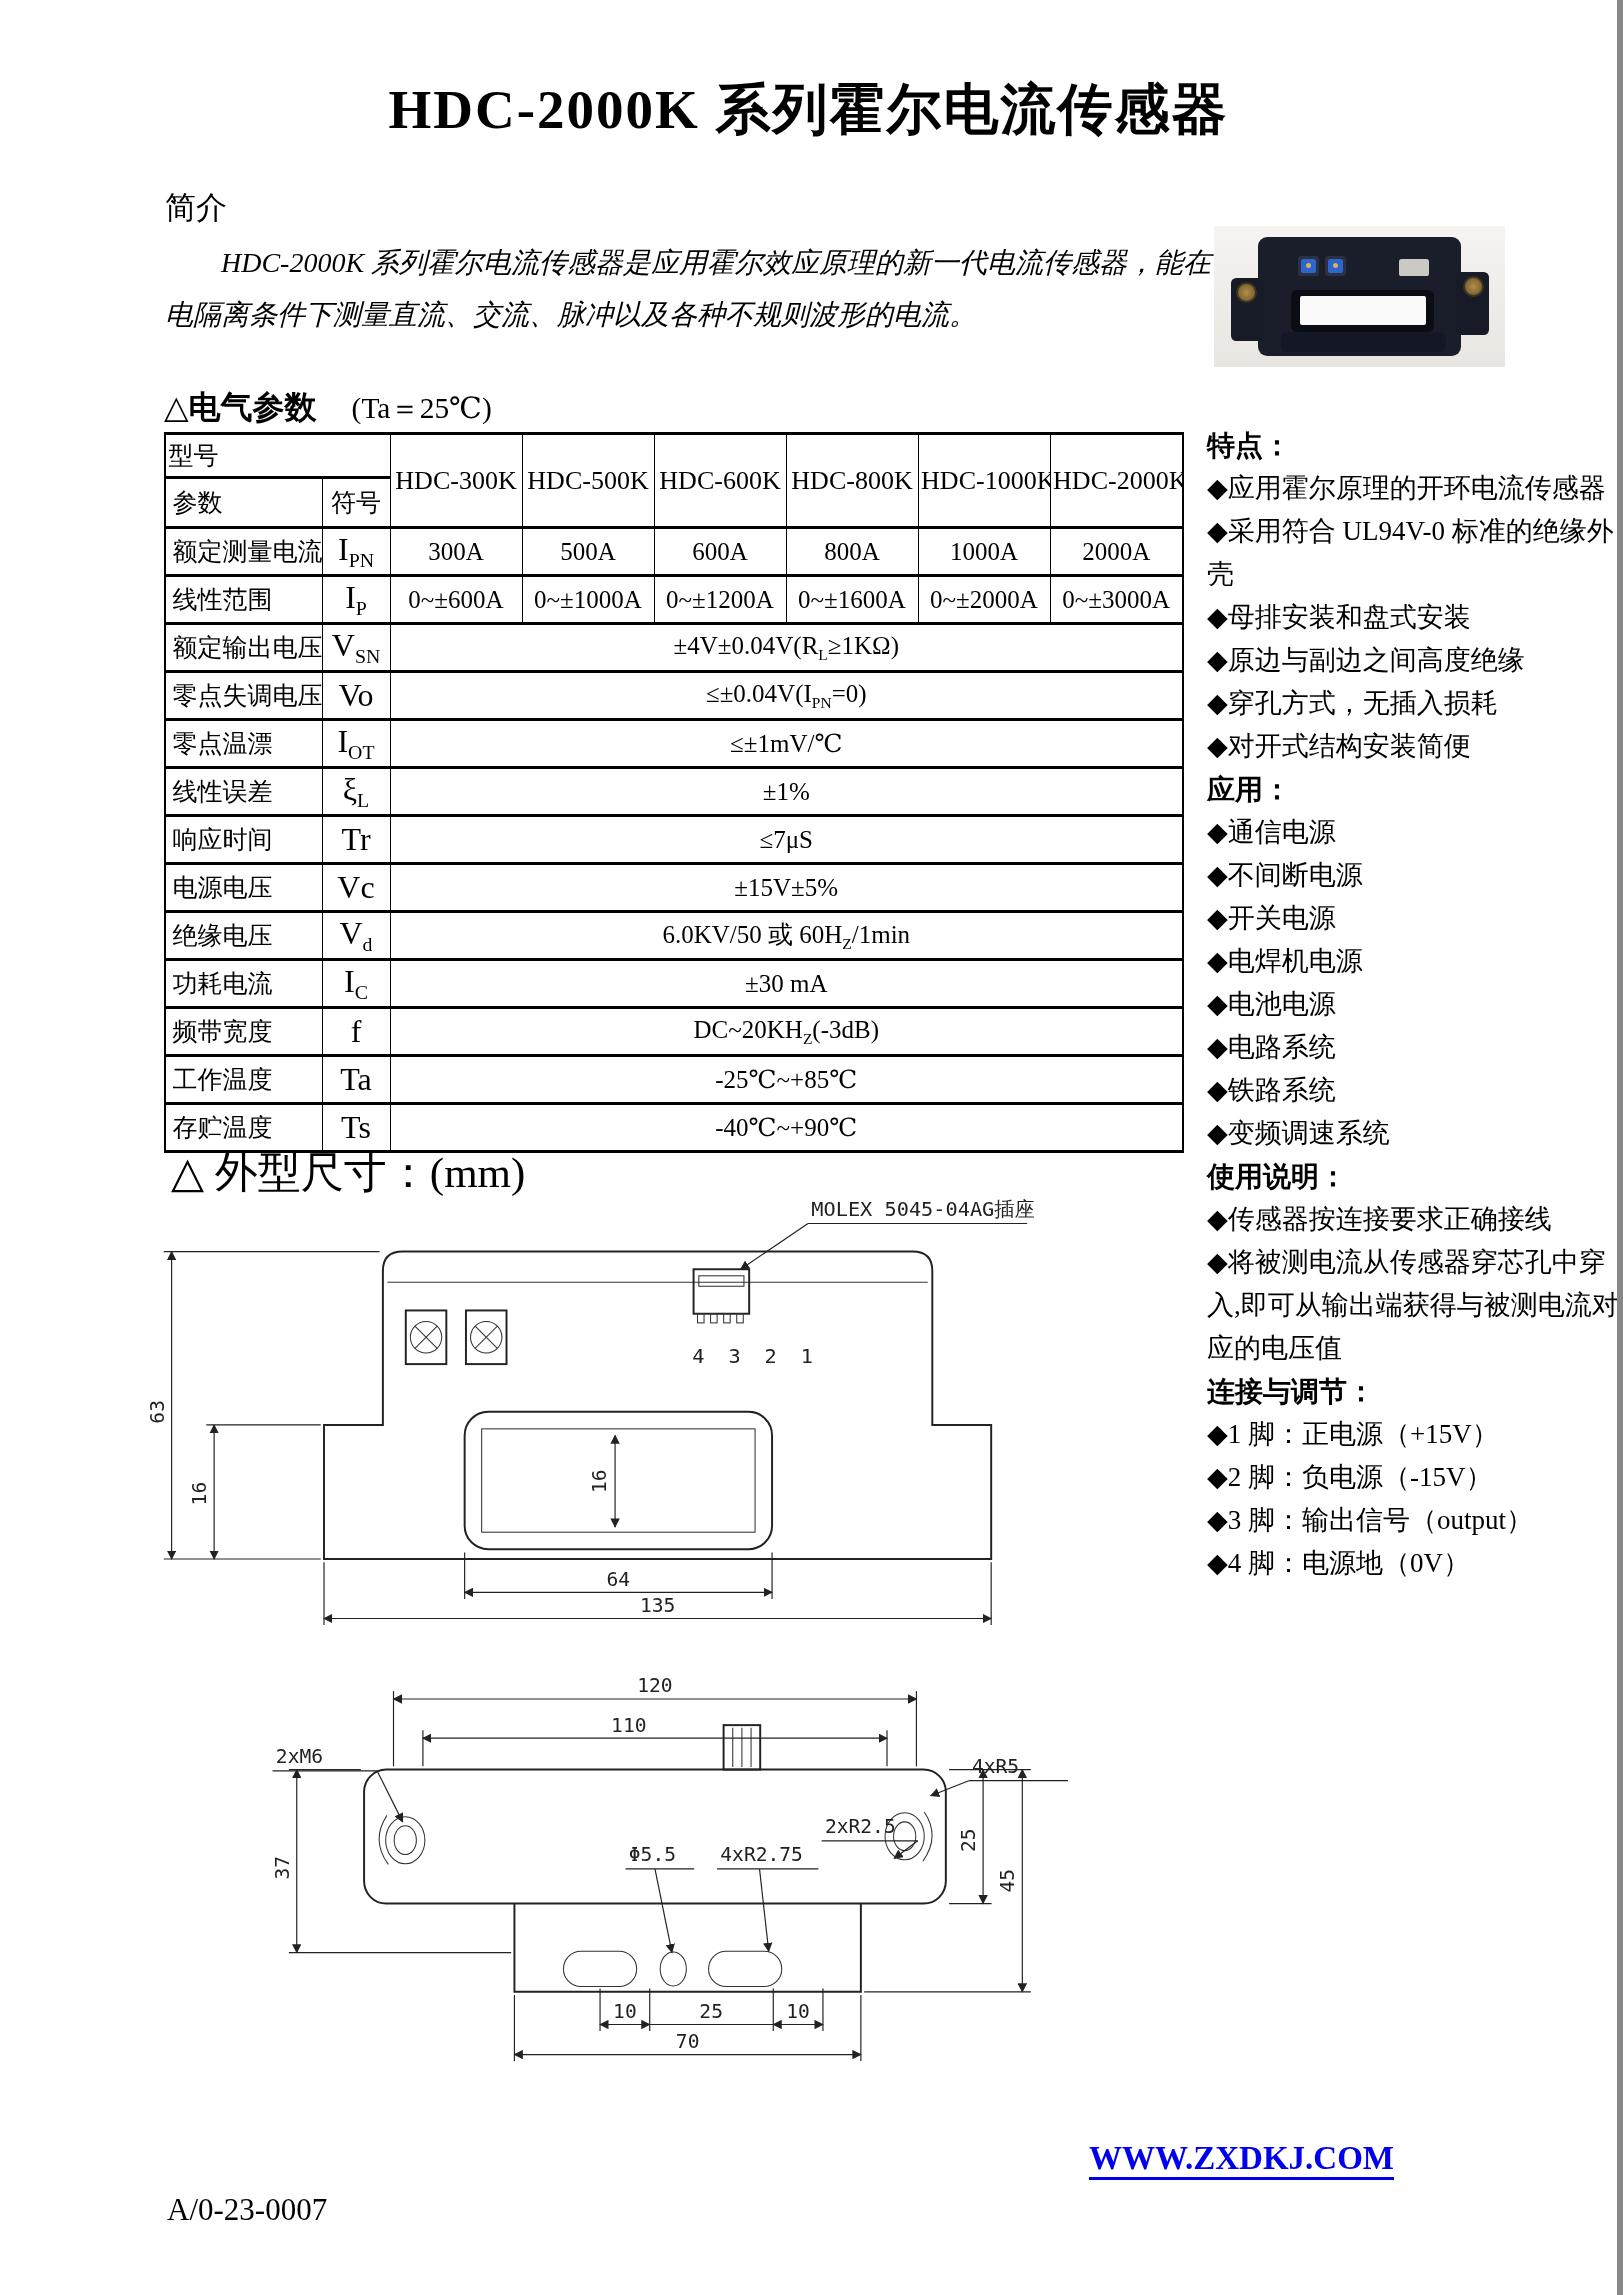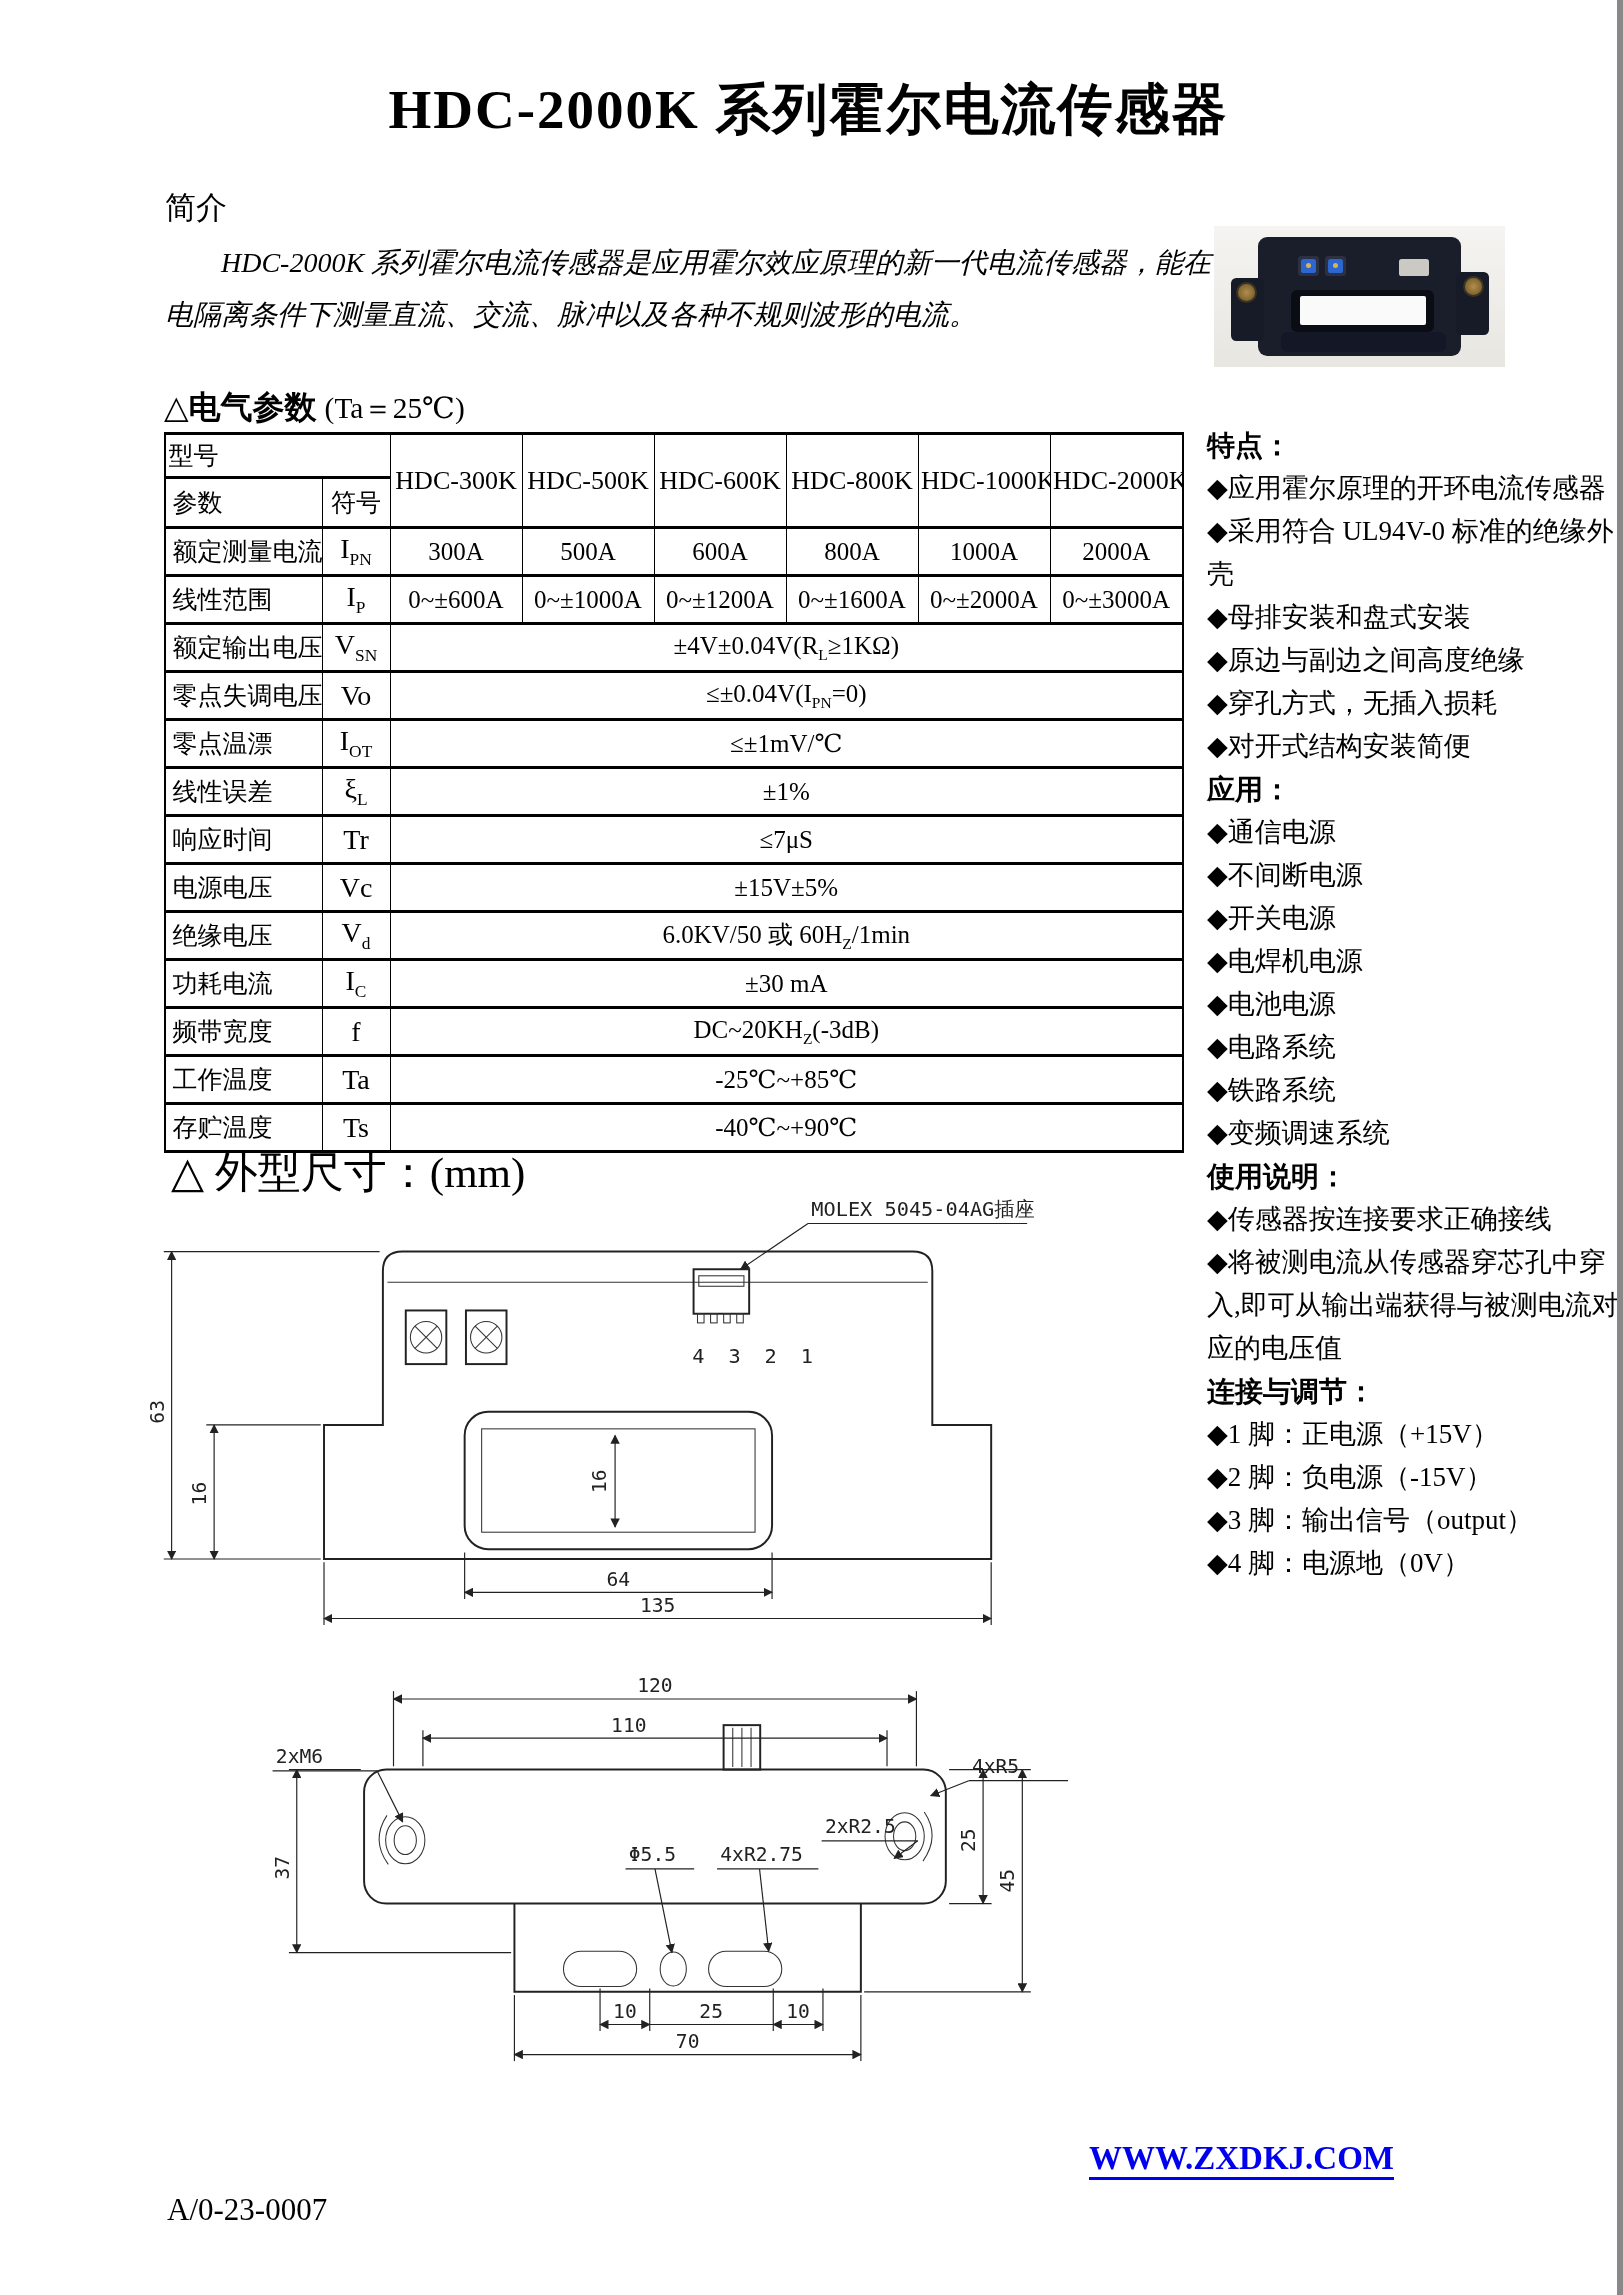--- a/index.html
+++ b/index.html
@@ -17,31 +17,31 @@
   .pscrew{position:absolute;width:17px;height:17px;border-radius:50%;background:radial-gradient(#b08d4a,#6b5326);border:2px solid #3a3322;}
   .ppot{position:absolute;width:21px;height:19.6px;background:#2b3142;border-radius:3.3px;}
   .ppot i{position:absolute;left:3.3px;top:2.6px;width:14.4px;height:14.4px;background:#2e66d0;border-radius:2.6px;display:block;}
   .ppot b{position:absolute;left:7.9px;top:7.2px;width:5.2px;height:5.2px;background:#d8b35a;border-radius:50%;display:block;}
   .pconn{position:absolute;left:185px;top:33px;width:30px;height:17px;background:#cac9c4;border-radius:2.6px;}
   .pframe{position:absolute;left:77px;top:64px;width:143px;height:42px;background:#0b0d15;border-radius:5.9px;}
   .pwin{position:absolute;left:8.5px;top:5.9px;width:126px;height:29px;background:#fafafa;border-radius:2px;}
   .plip{position:absolute;left:67px;top:106px;width:165px;height:19.6px;background:#141826;border-radius:5.9px;}
 
   .elec-h{left:164px;top:386px;font-size:32px;font-weight:bold;}
-  .elec-h .cond{font-weight:normal;font-size:29.4px;}
+  .elec-h .cond{font-weight:normal;font-size:29.4px;margin-left:27px;}
 
   table.params{position:absolute;left:164px;top:432px;width:1019px;border-collapse:collapse;
                table-layout:fixed;font-size:25px;border:2.6px solid #000;}
   .params td{border:1.3px solid #000;border-top-width:3.3px;border-bottom-width:3.3px;
              text-align:center;padding:0 2.6px;height:45px;overflow:hidden;white-space:nowrap;}
   .params tr.h1 td{height:41px;}
   .params tr.h2 td{height:47px;}
   .params td.corner-top{text-align:left;padding-right:46px;}
   .params td.pname{text-align:left;padding-left:6.5px;}
-  .params td.sym{font-size:28px;text-align:center;}
+  .params td.sym{font-size:32px;text-align:center;}
   .params td.model{font-size:26px;}
   sub{font-size:62%;}
 
   .sidebar{left:1207px;top:424px;width:427px;font-size:27px;line-height:43px;}
   .sidebar p{margin:0;}
   .sb-h{font-weight:bold;font-size:28px;}
   .mt-lg{margin-top:58px;}
   .mt-md{margin-top:46px;}
 
   .dims-h{left:171px;top:1144px;font-size:43px;font-weight:normal;}

